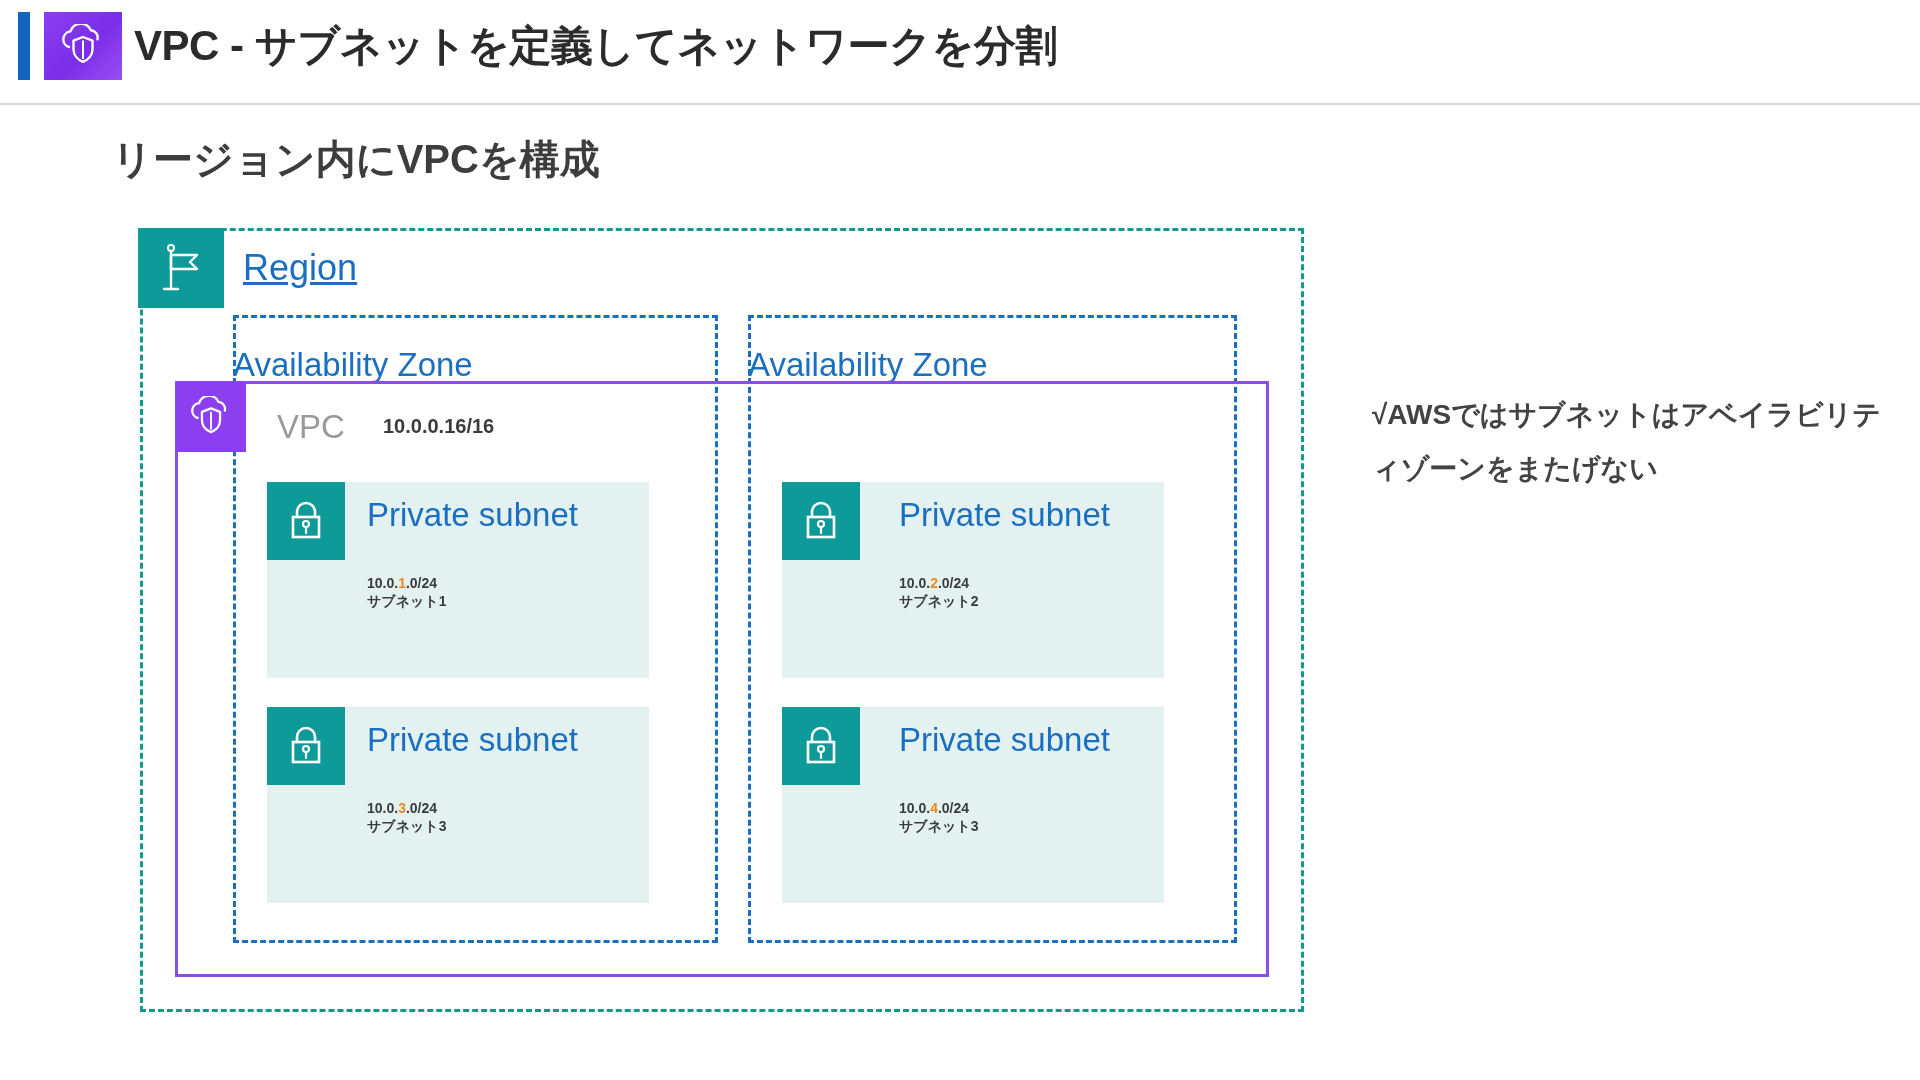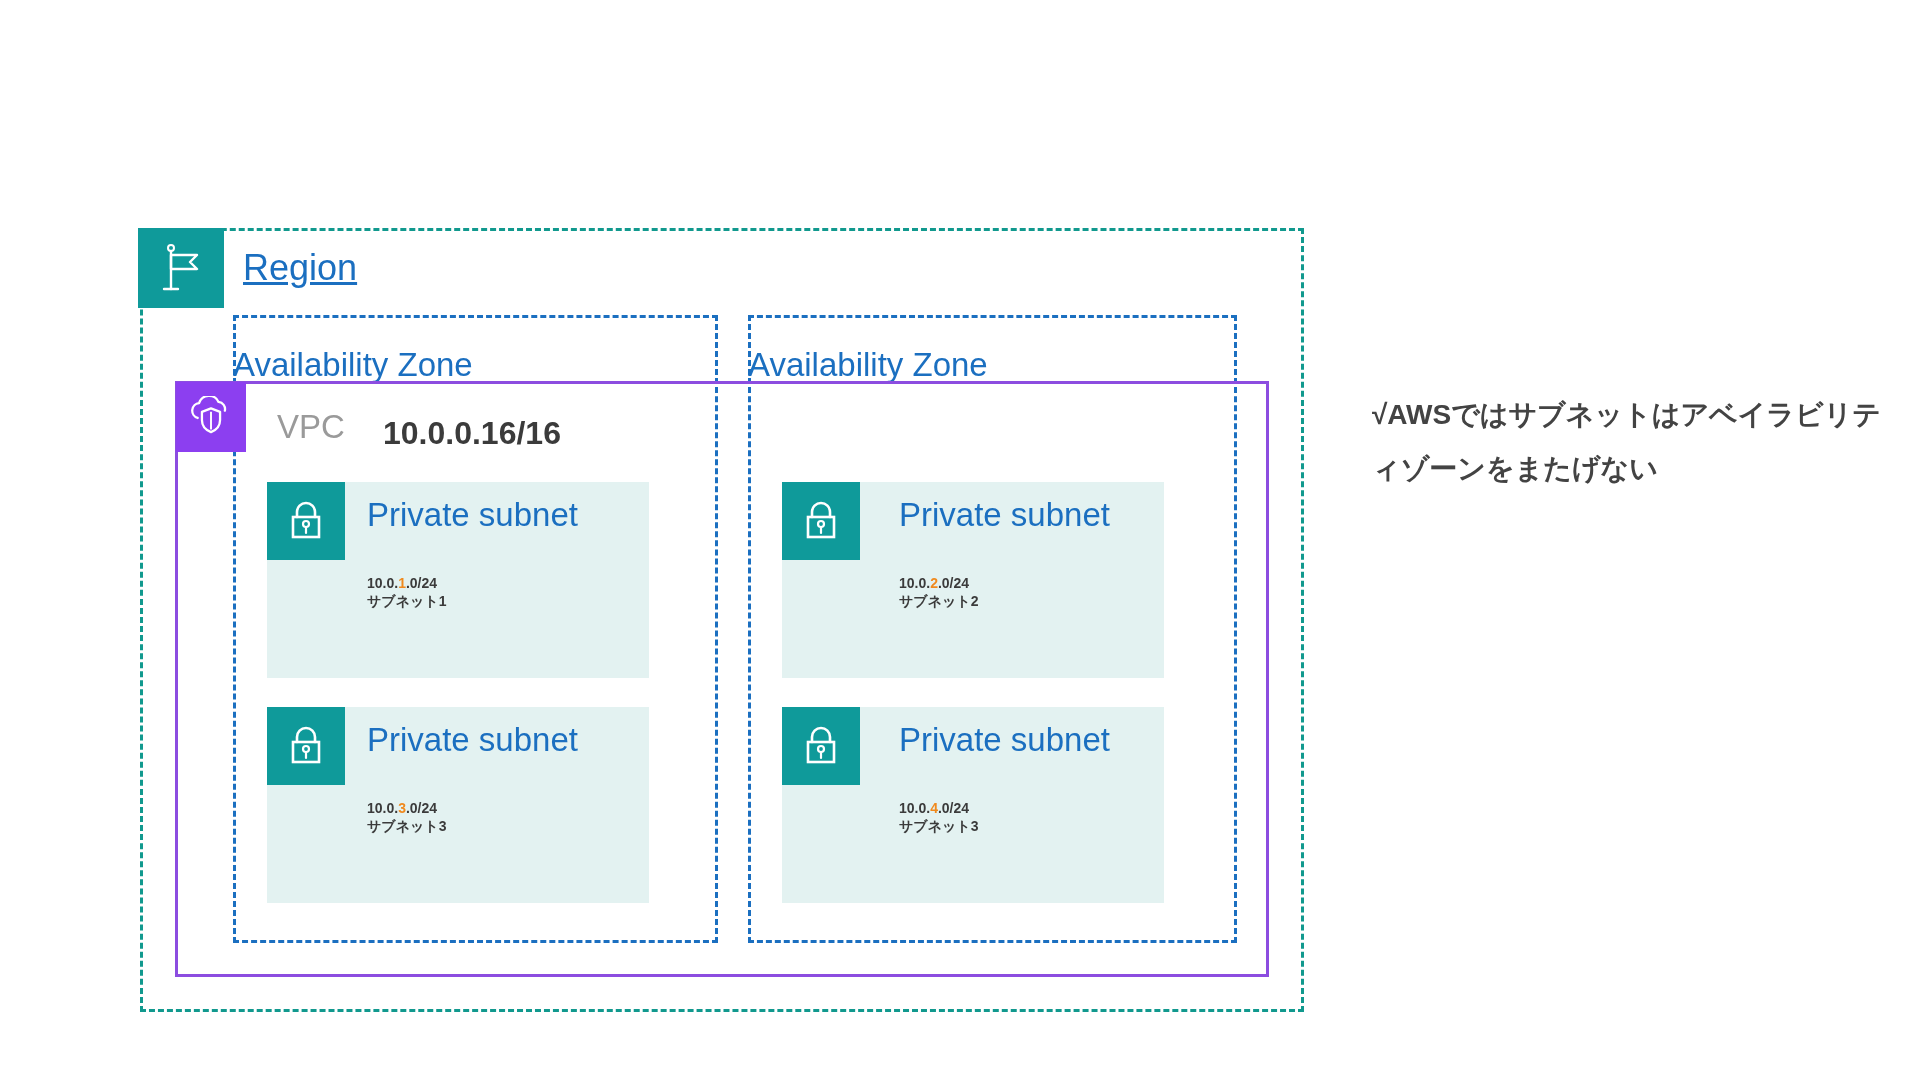--- a/index.html
+++ b/index.html
@@ -87,21 +87,21 @@
     position: absolute; left: 176px; top: 382px;
     width: 70px; height: 70px; background: #8c3ff0;
     display: flex; align-items: center; justify-content: center;
   }
   #vpc-label {
     position: absolute; left: 277px; top: 408px;
     font-size: 33px; color: #9a9a9a; white-space: nowrap;
   }
   #vpc-cidr {
     position: absolute; left: 383px; top: 415px;
-    font-size: 32px; font-weight: bold; color: #3b3b3b; white-space: nowrap;
+    font-size: 20px; font-weight: bold; color: #3b3b3b; white-space: nowrap;
   }
 
   
   .subnet-card {
     position: absolute; width: 382px; height: 196px;
     background: #e3f2f1;
   }
   #subnet-1 { left: 267px; top: 482px; }
   #subnet-3 { left: 267px; top: 707px; }
   #subnet-2 { left: 782px; top: 482px; }
@@ -137,21 +137,36 @@
     font-size: 28px; font-weight: bold; color: #434343;
     line-height: 1.92; letter-spacing: 0px;
   }
   .note + .note { margin-top: 22px; margin-left: 40px; }
 </style>
 </head>
 <body>
 
 <div id="slide">
 
-
+  <div id="header">
+    <div id="header-bar"></div>
+
+    <div id="header-icon">
+      <svg width="48" height="44" viewBox="0 0 48 44" aria-hidden="true">
+        <path d="M10 23 a8 8 0 0 1 1.5 -15.6 a11 11 0 0 1 20.4 -1.2 a7.5 7.5 0 0 1 6.6 9.2" fill="none" stroke="#ffffff" stroke-width="2.4" stroke-linecap="round" stroke-linejoin="round"></path>
+        <path d="M24 13 l9.5 3.6 v8.6 c0 6.2 -4.4 10.7 -9.5 12.6 c-5.1 -1.9 -9.5 -6.4 -9.5 -12.6 v-8.6 z" fill="none" stroke="#ffffff" stroke-width="2.4" stroke-linejoin="round"></path>
+        <path d="M24 16.6 v18.4" fill="none" stroke="#ffffff" stroke-width="2"></path>
+      </svg>
+    </div>
+
+    <h1 id="header-title">VPC - サブネットを定義してネットワークを分割</h1>
+    <div id="header-rule"></div>
+  </div>
+
+  <div id="subtitle">リージョン内にVPCを構成</div>
 
   <div id="region-box"></div>
 
   <div id="region-icon">
     <svg width="50" height="54" viewBox="0 0 50 54" aria-hidden="true">
       <circle cx="15" cy="7" r="3" fill="none" stroke="#ffffff" stroke-width="2"></circle>
       <path d="M15 10 v38" fill="none" stroke="#ffffff" stroke-width="2.4" stroke-linecap="round"></path>
       <path d="M8 48 h14" fill="none" stroke="#ffffff" stroke-width="2.4" stroke-linecap="round"></path>
       <path d="M15 14 h26 l-7 7 l7 7 h-26 z" fill="none" stroke="#ffffff" stroke-width="2.4" stroke-linejoin="round"></path>
     </svg>

